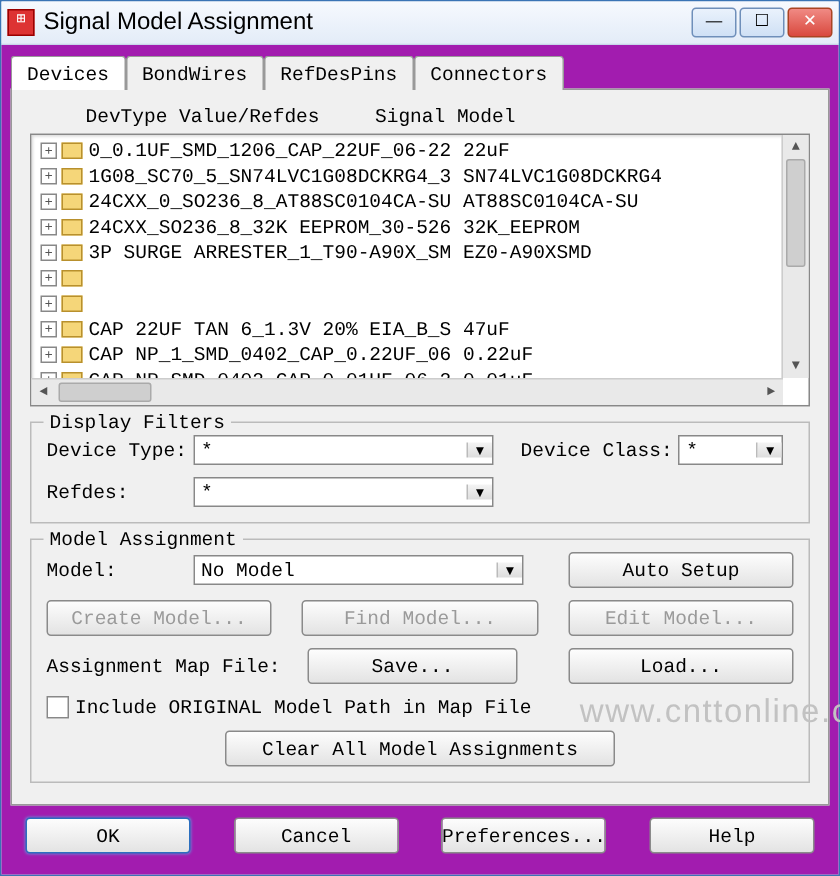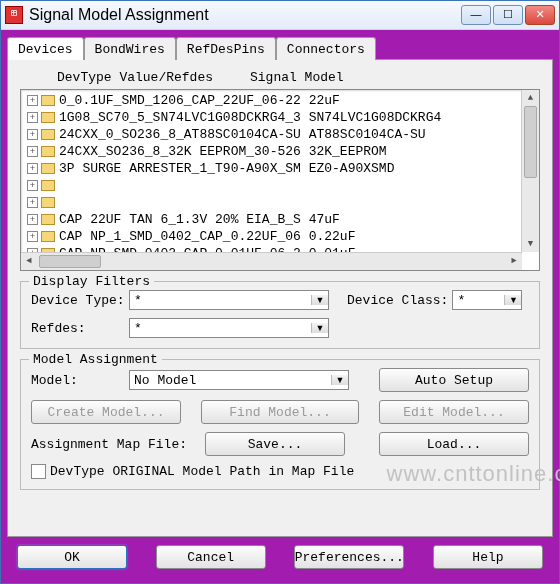--- a/index.html
+++ b/index.html
@@ -178,21 +178,24 @@
           <div class="button disabled" style="width:150px">Edit Model...</div>
         </div>
         <div class="frow">
           <span class="lbl" style="flex:0 0 auto;margin-right:18px">Assignment Map File:</span>
           <div class="button" style="width:140px">Save...</div>
           <div style="flex:1"></div>
           <div class="button" style="width:150px">Load...</div>
         </div>
         <div class="frow">
           <span class="checkbox"></span>
-          <span class="lbl">DevType ORIGINAL Model Path in Map File</span>
+          <span class="lbl">Include ORIGINAL Model Path in Map File</span>
+        </div>
+        <div class="frow" style="justify-content:center">
+          <div class="button" style="width:260px">Clear All Model Assignments</div>
         </div>
       </div>
     </div>
     <div class="bottombar">
       <div class="button ok">OK</div>
       <div class="button">Cancel</div>
       <div class="button">Preferences...</div>
       <div class="button">Help</div>
     </div>
     <div class="watermark">www.cnttonline.com</div>

